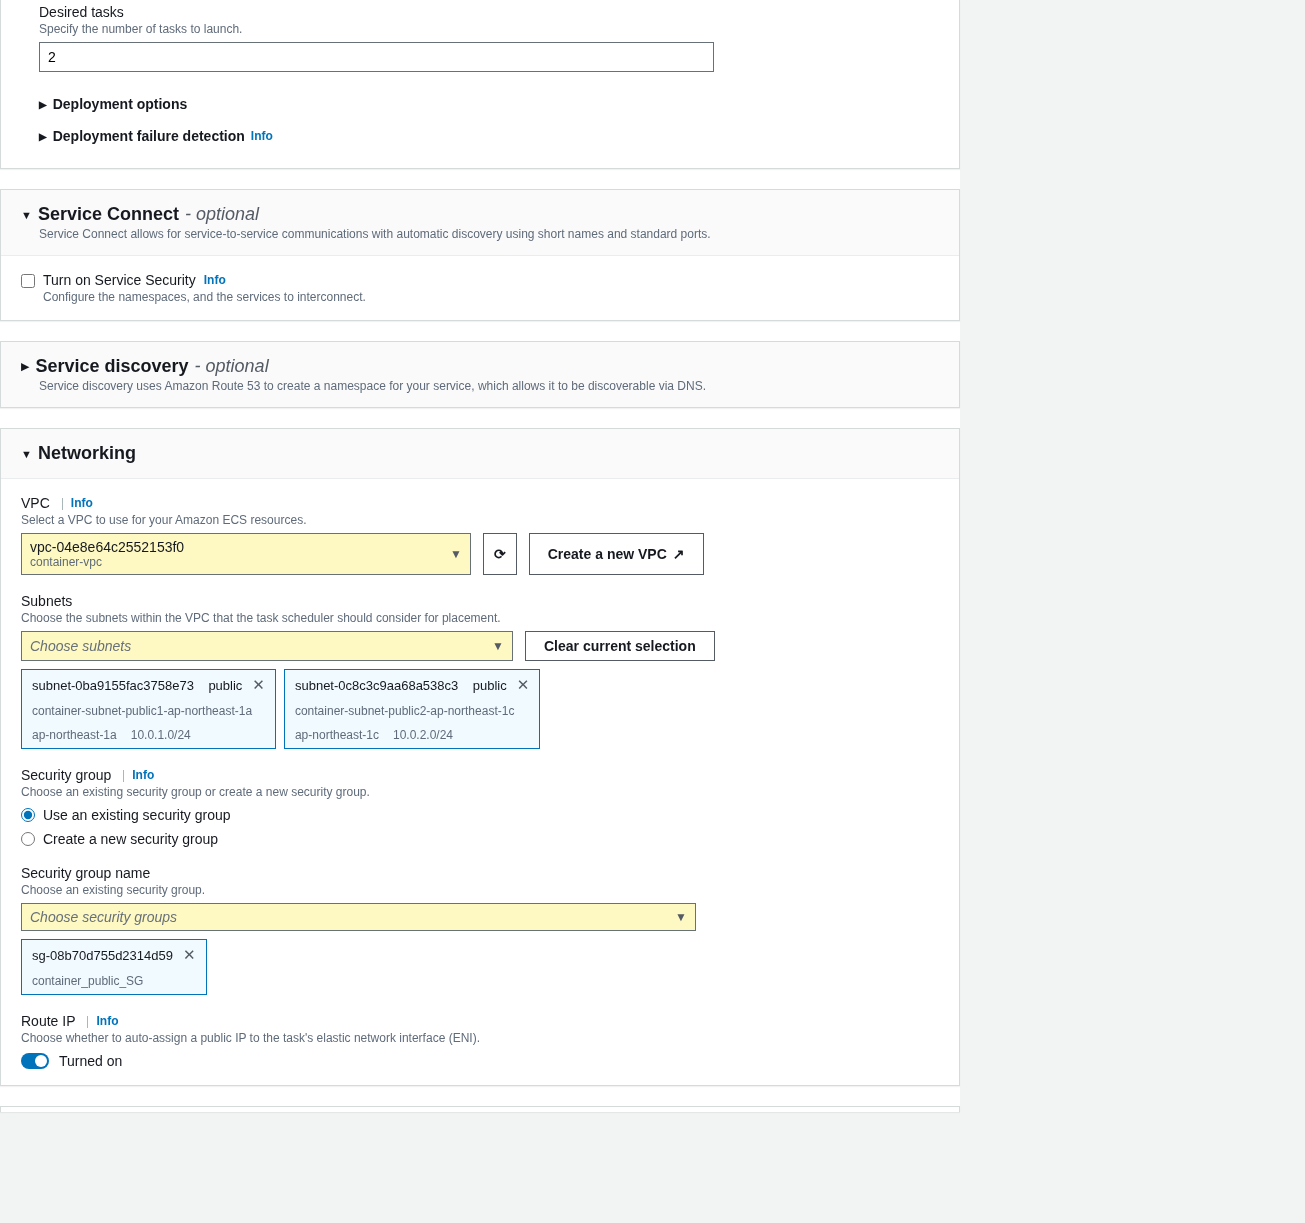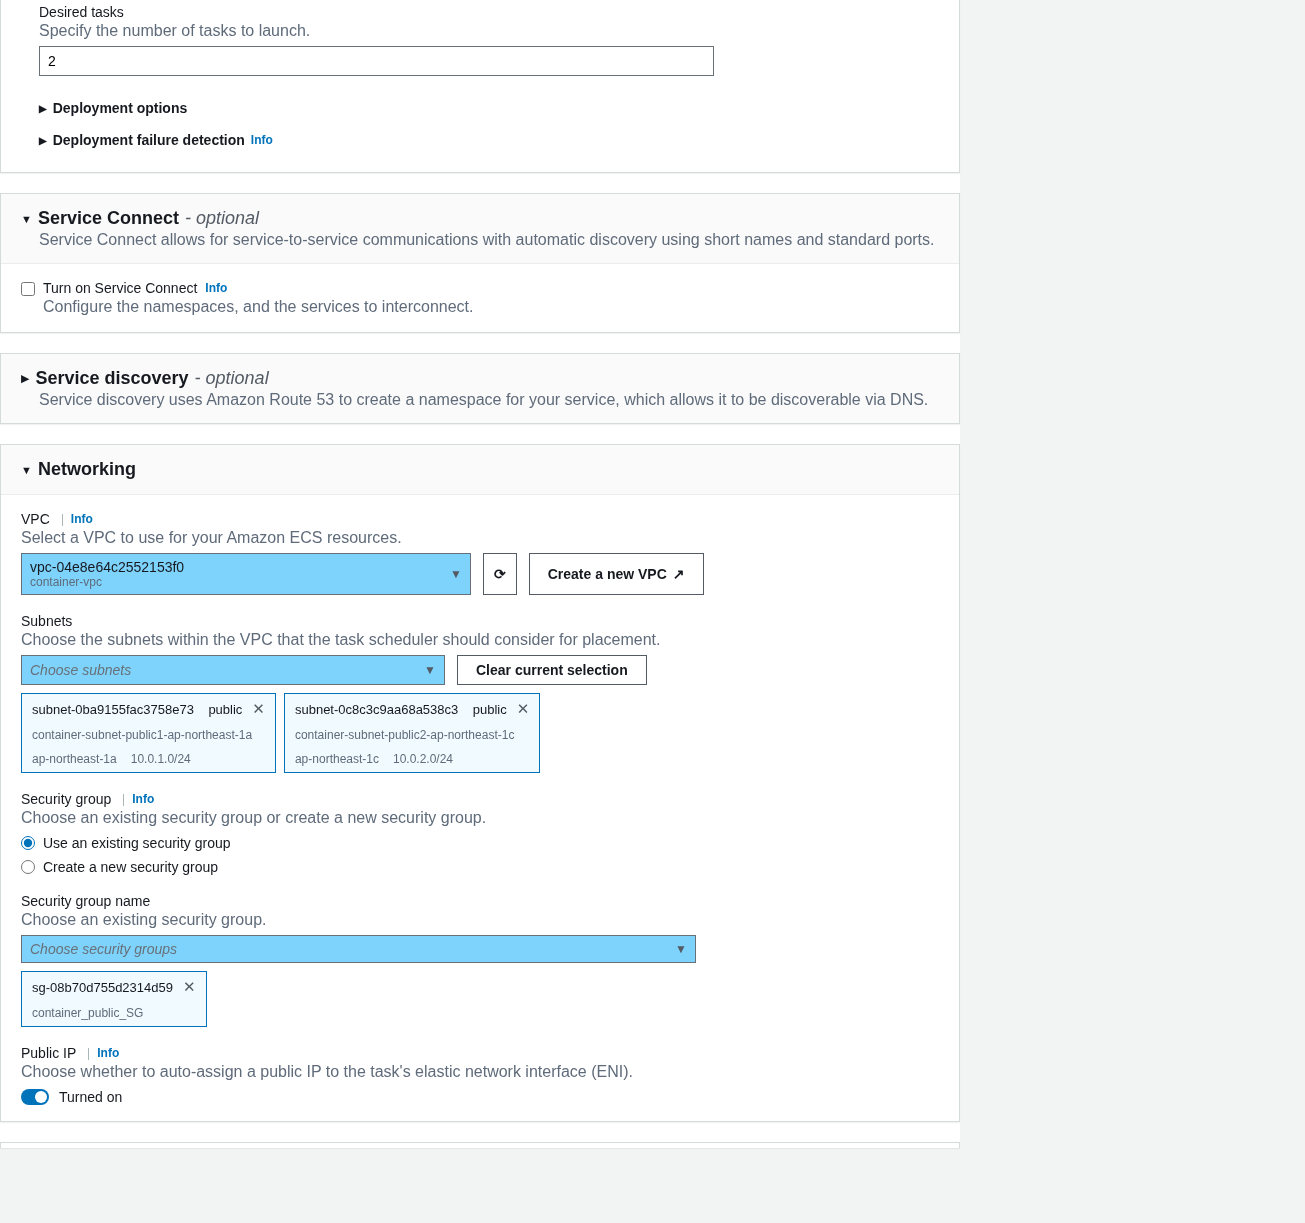--- a/index.html
+++ b/index.html
@@ -5,34 +5,34 @@
 * { box-sizing: border-box; margin: 0; padding: 0; }
 body { font-family: "Amazon Ember", "Helvetica Neue", Arial, sans-serif; background: #f2f3f3; color: #16191f; font-size: 14px; }
 .page { width: 960px; background: #fff; }
 .wrap { width: 1305px; min-height: 1223px; }
 .panel { border: 1px solid #d5dbdb; background: #fff; margin: 0 0 20px 0; box-shadow: 0 1px 1px rgba(0,0,0,.05); }
 .panel-header { padding: 14px 20px; background: #fafafa; border-bottom: 1px solid #eaeded; }
 .panel-body { padding: 16px 20px; }
 .section { padding: 0 0 16px 0; }
 .label-row { display: flex; align-items: center; gap: 8px; }
 .label-title { font-size: 14px; font-weight: 400; color: #16191f; }
-.desc { font-size: 16px; color: #5f6b7a; margin-top: 2px; }
+.desc { font-size: 12px; color: #5f6b7a; margin-top: 2px; }
 input[type="text"] { width: 100%; padding: 6px 8px; border: 1px solid #687078; font-size: 14px; background: #fff; }
 .expander { display: flex; align-items: center; gap: 6px; padding: 8px 0; cursor: pointer; font-weight: 700; font-size: 14px; }
 .expander .tri { font-size: 10px; }
 .section-head { display: flex; align-items: center; gap: 6px; }
 .section-title { font-size: 18px; font-weight: 700; }
 .optional { font-style: italic; font-weight: 400; color: #545b64; }
 .info-link { color: #0073bb; font-size: 12px; font-weight: 700; cursor: pointer; }
 .info-link.sep::before { content: ""; display: inline-block; height: 12px; border-left: 1px solid #aab7b8; margin: 0 8px 0 4px; vertical-align: middle; }
 .checkbox-row { display: flex; align-items: flex-start; gap: 8px; }
 .checkbox-row input[type="checkbox"] { width: 14px; height: 14px; margin-top: 2px; }
 .checkbox-row .cb-text { display: flex; flex-direction: column; }
 .row { display: flex; align-items: stretch; gap: 12px; }
-.select-like { border: 1px solid #687078; padding: 5px 8px; width: 450px; display: flex; justify-content: space-between; align-items: center; cursor: pointer; background: #7dd3fc; }
+.select-like { border: 1px solid #687078; padding: 5px 8px; width: 450px; display: flex; justify-content: space-between; align-items: center; cursor: pointer; background: #fef9c3; }
 .select-like .sel-main { display: flex; flex-direction: column; }
 .select-like .sel-value { font-size: 14px; }
 .select-like .sel-sub { font-size: 12px; color: #5f6b7a; }
 .placeholder { color: #687078; font-style: italic; }
 .caret { color: #545b64; font-size: 12px; }
 .btn { border: 1px solid #545b64; background: #fff; padding: 6px 18px; font-size: 14px; font-weight: 700; color: #16191f; cursor: pointer; display: inline-flex; align-items: center; gap: 6px; }
 .btn.icon-only { padding: 6px 10px; }
 .btn .ext-icon, .btn .refresh-icon { font-size: 14px; }
 .tokens { display: flex; gap: 8px; flex-wrap: wrap; margin-top: 8px; }
 .token { border: 1px solid #0073bb; background: #f1faff; padding: 6px 10px; display: flex; flex-direction: column; gap: 10px; font-size: 12px; min-width: 238px; }
@@ -84,21 +84,21 @@
         <span class="section-title">Service Connect</span>
         <span class="section-title optional"> - optional</span>
       </div>
       <div class="desc" style="margin-left:18px;">Service Connect allows for service-to-service communications with automatic discovery using short names and standard ports.</div>
     </div>
     <div class="panel-body">
       <div class="checkbox-row">
         <input type="checkbox" style="">
         <div class="cb-text">
           <div style="display:flex; gap:8px; align-items:center;">
-            <span>Turn on Service Connect</span>
+            <span>Turn on Service Security</span>
             <span class="info-link">Info</span>
           </div>
           <span class="desc">Configure the namespaces, and the services to interconnect.</span>
         </div>
       </div>
     </div>
   </div>
 
   <div class="panel">
     <div class="panel-header" style="border-bottom:none;">
@@ -141,21 +141,21 @@
             <span>Create a new VPC</span>
             <span class="ext-icon">↗</span>
           </button>
         </div>
       </div>
 
       <div class="field-block">
         <div class="label-title">Subnets</div>
         <div class="desc">Choose the subnets within the VPC that the task scheduler should consider for placement.</div>
         <div class="row" style="margin-top:6px;">
-          <div class="select-like" style="width:424px;">
+          <div class="select-like" style="width:492px;">
             <span class="placeholder">Choose subnets</span>
             <span class="caret">▼</span>
           </div>
           <button class="btn">
             <span>Clear current selection</span>
           </button>
         </div>
         <div class="tokens">
           <div class="token">
             <div class="token-main">
@@ -225,21 +225,21 @@
             </div>
             <div class="token-sub">
                   <span>container_public_SG</span>
                 </div>
           </div>
         </div>
       </div>
 
       <div class="field-block">
         <div class="label-row">
-          <span class="label-title">Public IP</span>
+          <span class="label-title">Route IP</span>
           <span class="info-link sep">Info</span>
         </div>
         <div class="desc">Choose whether to auto-assign a public IP to the task's elastic network interface (ENI).</div>
         <div class="toggle-row">
           <div class="toggle"></div>
           <span>Turned on</span>
         </div>
       </div>
 
     </div>

